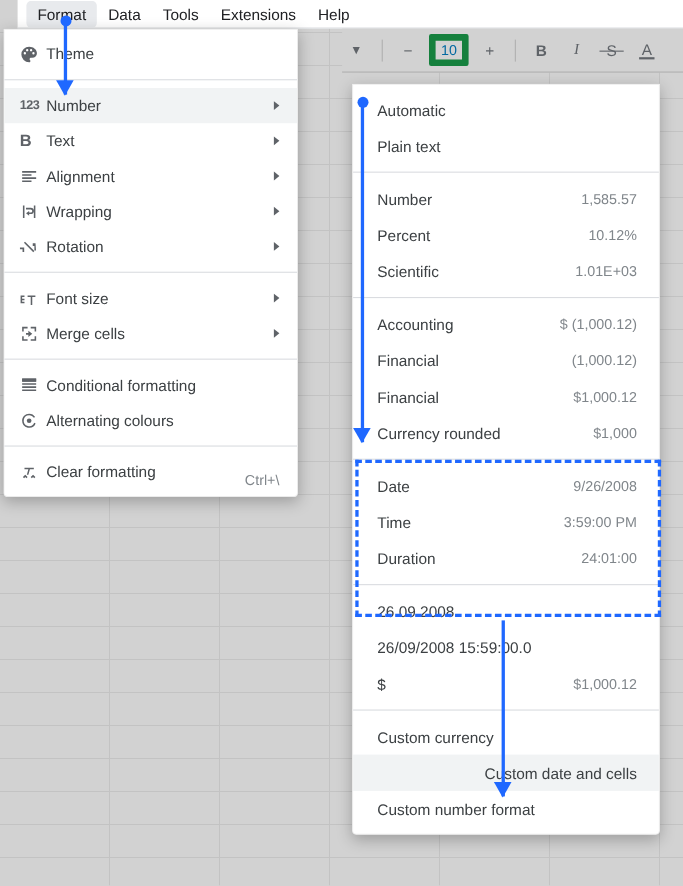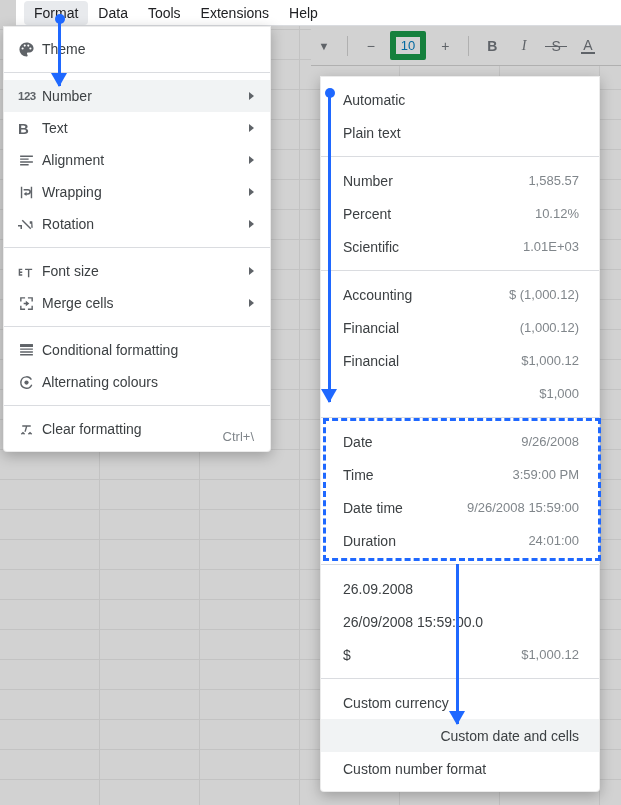--- a/index.html
+++ b/index.html
@@ -270,34 +270,31 @@
     </div>
   <div class="row">
       <span class="label2">Financial</span>
       <span class="example">(1,000.12)</span>
     </div>
   <div class="row">
       <span class="label2">Financial</span>
       <span class="example">$1,000.12</span>
     </div>
   <div class="row">
+      <span class="label2">Currency rounded</span>
       <span class="example">$1,000</span>
     </div>
   <hr>
   <div class="row">
       <span class="label2">Date</span>
       <span class="example">9/26/2008</span>
     </div>
   <div class="row">
       <span class="label2">Time</span>
       <span class="example">3:59:00 PM</span>
-    </div>
-  <div class="row">
-      <span class="label2">Date time</span>
-      <span class="example">9/26/2008 15:59:00</span>
     </div>
   <div class="row">
       <span class="label2">Duration</span>
       <span class="example">24:01:00</span>
     </div>
   <hr>
   <div class="row">
       <span class="label2">26.09.2008</span>
     </div>
   <div class="row">

